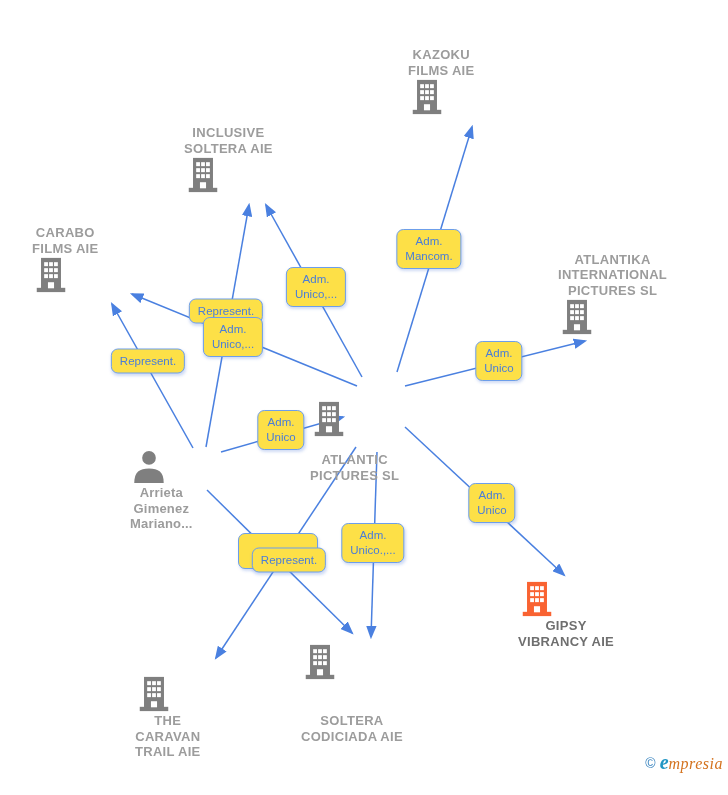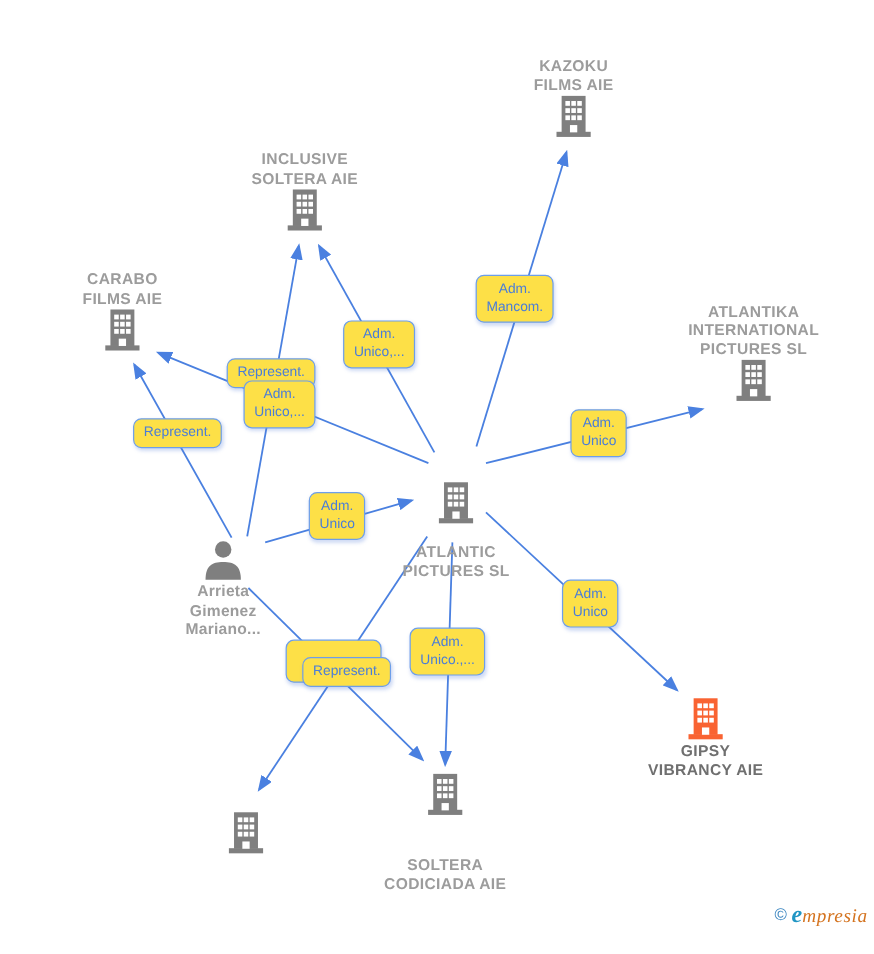--- a/index.html
+++ b/index.html
@@ -8,21 +8,21 @@
     overflow:hidden; font-family:"Liberation Sans", sans-serif;
   }
   #edges-svg { position:absolute; left:0; top:0; width:728px; height:795px; }
   .edge-label {
     position:absolute; transform:translate(-50%,-50%);
     background:#fde047; border:1.5px solid #6d9eea; border-radius:7px;
     color:#4a7dd8; font-size:11.5px; line-height:15px; padding:4px 8px;
     text-align:center; white-space:nowrap; box-sizing:border-box;
     box-shadow:1px 2px 3px rgba(90,130,220,.28);
   }
-  .node { position:absolute; display:flex; flex-direction:column; align-items:center; width:140px; }
+  .node { position:absolute; display:flex; flex-direction:column; align-items:flex-start; width:140px; }
   .node-icon { width:38px; height:38px; }
   .node-label { font-size:13px; line-height:15.5px; text-align:center; color:#9c9c9c; font-weight:bold; letter-spacing:.3px; }
   .node-label.highlight { color:#6f6f6f; }
   .node-label.person-name { letter-spacing:.2px; }
   .watermark { position:absolute; right:5px; bottom:21px; font-style:italic; white-space:nowrap;margin-top:12px; }
   .wm-c { color:#3a85c0; font-size:14px; font-style:normal; vertical-align:1px; margin-right:4px; }
   .wm-e { font-family:"Liberation Serif", serif; font-weight:bold; font-size:20px; color:#2196c4; }
   .wm-rest { font-family:"Liberation Serif", serif; font-size:16px; color:#d4731f; letter-spacing:.5px; }
 </style>
 </head>
@@ -182,21 +182,21 @@
           <rect x="23.2" y="6.5" width="4" height="4.2" fill="#fff"></rect>
           <rect x="23.2" y="12.8" width="4" height="4.2" fill="#fff"></rect>
           <rect x="23.2" y="19.1" width="4" height="4.2" fill="#fff"></rect>
           <rect x="16.8" y="27.6" width="6.4" height="6.4" fill="#fff"></rect>
         </svg>
         <div class="node-label">
           <div>ATLANTIC</div>
           <div>PICTURES  SL</div>
         </div>
       </div>
-      <div class="node" style="left: 116px; top: 447px;">
+      <div class="node" style="left: 130px; top: 447px;">
         <svg class="node-icon" viewBox="0 0 40 40">
           <circle cx="20" cy="11.5" r="7.2" fill="#7f7f7f"></circle>
           <path d="M4.5,38 C4.5,26 10,22.5 20,22.5 C30,22.5 35.5,26 35.5,38 Z" fill="#7f7f7f"></path>
         </svg>
         <div class="node-label person-name">
           <div>Arrieta</div>
           <div>Gimenez</div>
           <div>Mariano...</div>
         </div>
       </div>
@@ -248,18 +248,23 @@
           <rect x="12.8" y="12.8" width="4" height="4.2" fill="#fff"></rect>
           <rect x="12.8" y="19.1" width="4" height="4.2" fill="#fff"></rect>
           <rect x="18" y="6.5" width="4" height="4.2" fill="#fff"></rect>
           <rect x="18" y="12.8" width="4" height="4.2" fill="#fff"></rect>
           <rect x="18" y="19.1" width="4" height="4.2" fill="#fff"></rect>
           <rect x="23.2" y="6.5" width="4" height="4.2" fill="#fff"></rect>
           <rect x="23.2" y="12.8" width="4" height="4.2" fill="#fff"></rect>
           <rect x="23.2" y="19.1" width="4" height="4.2" fill="#fff"></rect>
           <rect x="16.8" y="27.6" width="6.4" height="6.4" fill="#fff"></rect>
         </svg>
+        <div class="node-label">
+          <div>THE</div>
+          <div>CARAVAN</div>
+          <div>TRAIL AIE</div>
+        </div>
       </div>
     </div>
   <div class="watermark">
     <span class="wm-c">©</span><span class="wm-e">e</span><span class="wm-rest">mpresia</span>
   </div>
 </div>
 
 </body></html>

